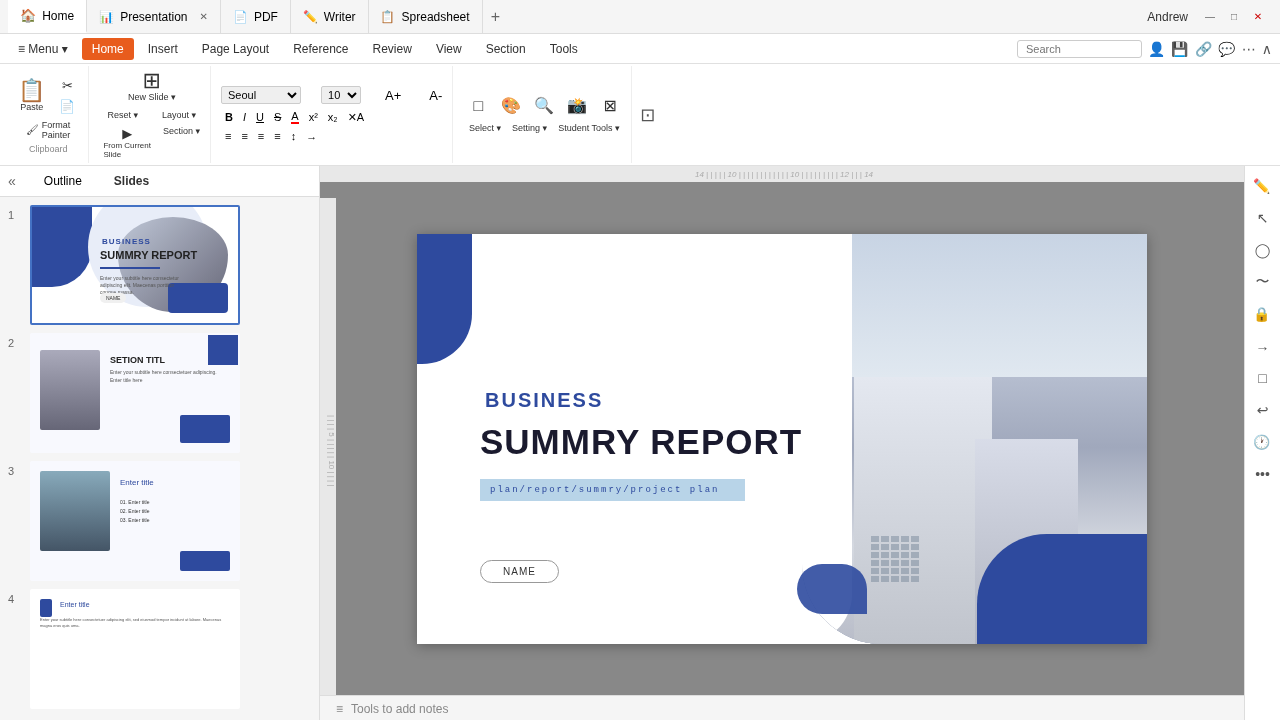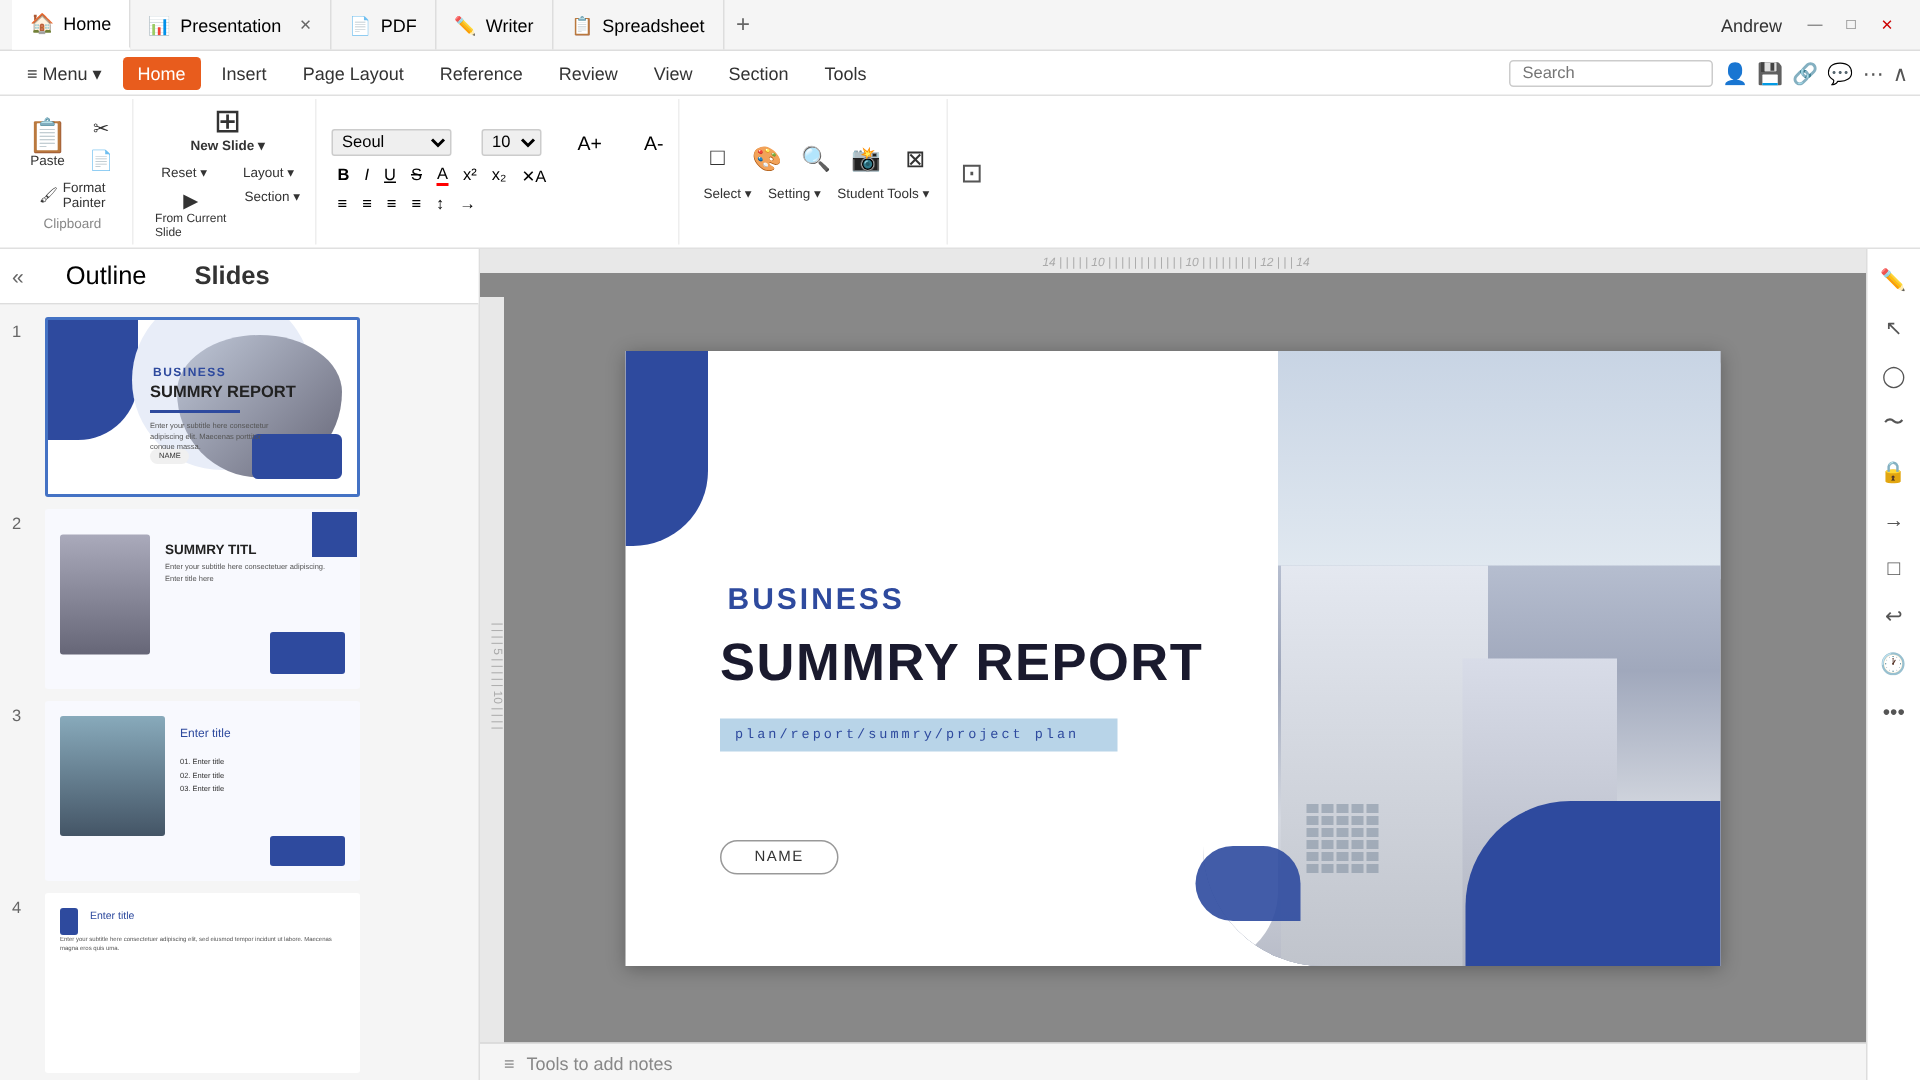--- a/index.html
+++ b/index.html
@@ -22,21 +22,21 @@
     .ribbon-tab { display: flex; align-items: center; background: white; height: 30px; padding: 0 8px; border-bottom: 1px solid #e0e0e0; gap: 4px; }
     .ribbon-tab-item { padding: 4px 10px; font-size: 12px; color: #333; cursor: pointer; border-radius: 3px; }
     .ribbon-tab-item.active { background: #e85c1d; color: white; border-radius: 3px; }
 
     
     .main-area { display: flex; height: calc(720px - 34px - 30px - 80px - 20px); }
 
     
     .slide-panel { width: 320px; background: #f5f5f5; border-right: 1px solid #ddd; display: flex; flex-direction: column; }
     .slide-panel-tabs { display: flex; border-bottom: 1px solid #ddd; background: white; padding: 4px 8px; gap: 8px; align-items: center; }
-    .slide-panel-tab { padding: 4px 12px; font-size: 17px; cursor: pointer; border-radius: 3px; text-align: center; }
+    .slide-panel-tab { padding: 4px 12px; font-size: 12px; cursor: pointer; border-radius: 3px; text-align: center; }
     .slide-panel-tab.active { font-weight: bold; color: #333; }
     .collapse-btn { font-size: 14px; color: #666; cursor: pointer; margin-right: 8px; }
     .slide-list { overflow-y: auto; flex: 1; padding: 8px; }
     .slide-item { display: flex; align-items: flex-start; margin-bottom: 8px; gap: 8px; cursor: pointer; }
     .slide-num { font-size: 11px; color: #666; min-width: 14px; padding-top: 4px; }
     .slide-thumb { width: 210px; height: 120px; background: white; border: 2px solid transparent; border-radius: 2px; overflow: hidden; position: relative; flex-shrink: 0; }
     .slide-thumb.active { border-color: #4472c4; }
     .add-slide-btn { display: flex; align-items: center; justify-content: center; font-size: 20px; color: #666; cursor: pointer; padding: 4px; }
 
     
@@ -137,21 +137,21 @@
   <span class="ribbon-tab-item">≡ Menu ▾</span>
   <span class="ribbon-tab-item active">Home</span>
   <span class="ribbon-tab-item">Insert</span>
   <span class="ribbon-tab-item">Page Layout</span>
   <span class="ribbon-tab-item">Reference</span>
   <span class="ribbon-tab-item">Review</span>
   <span class="ribbon-tab-item">View</span>
   <span class="ribbon-tab-item">Section</span>
   <span class="ribbon-tab-item">Tools</span>
   <div style="margin-left:auto;display:flex;align-items:center;gap:6px;">
-    <input type="text" placeholder="Search" style="border: 1px solid rgb(204, 204, 204); border-radius: 3px; padding: 2px 8px; font-size: 11px; width: 136px;">
+    <input type="text" placeholder="Search" style="border: 1px solid rgb(204, 204, 204); border-radius: 3px; padding: 2px 8px; font-size: 11px; width: 125px;">
     <span style="font-size:14px;color:#555;cursor:pointer;">👤</span>
     <span style="font-size:14px;color:#555;cursor:pointer;">💾</span>
     <span style="font-size:14px;color:#555;cursor:pointer;">🔗</span>
     <span style="font-size:14px;color:#555;cursor:pointer;">💬</span>
     <span style="font-size:14px;color:#555;cursor:pointer;">⋯</span>
     <span style="font-size:14px;color:#555;cursor:pointer;">∧</span>
   </div>
 </div>
 
 <div class="toolbar-main">
@@ -171,21 +171,21 @@
       <span>🖌</span>
       <span style="font-size:9px;">Format<br>Painter</span>
     </div>
     <span class="tb-group-label">Clipboard</span>
   </div>
 
   <div class="tb-group">
     <div class="tb-icon-row">
       <div class="tb-btn">
         <span class="tb-big-icon">⊞</span>
-        <span style="font-size:9px;white-space:nowrap;font-weight:bold;">New Slide ▾</span>
+        <span style="font-size:9px;white-space:nowrap;">New Slide ▾</span>
       </div>
     </div>
     <div style="display:flex;gap:16px;margin-top:2px;">
       <span class="tb-btn" style="font-size:9px;">Reset ▾</span>
       <span class="tb-btn" style="font-size:9px;">Layout ▾</span>
     </div>
     <div style="display:flex;gap:4px;">
       <div class="tb-btn">
         <span style="font-size:13px;">▶</span>
         <span style="font-size:8px;white-space:nowrap;">From Current<br>Slide</span>
@@ -271,21 +271,21 @@
           <div class="s1-name">NAME</div>
         </div>
       </div>
 
       <div class="slide-item">
         <span class="slide-num">2</span>
         <div class="slide-thumb" style="position:relative;background:#f8f9fe;">
           <div class="s2-blue-tr"></div>
           <div class="s2-photo"></div>
           <div class="s2-blue-shape"></div>
-          <div class="s2-title">SUMMRY TITL</div>
+          <div class="s2-title">SETION TITL</div>
           <div class="s2-text">Enter your subtitle here consectetuer adipiscing.<br>Enter title here</div>
         </div>
       </div>
 
       <div class="slide-item">
         <span class="slide-num">3</span>
         <div class="slide-thumb" style="position:relative;background:#f8f9fe;">
           <div class="s3-photo"></div>
           <div class="s3-enter-title">Enter title</div>
           <div class="s3-items">

